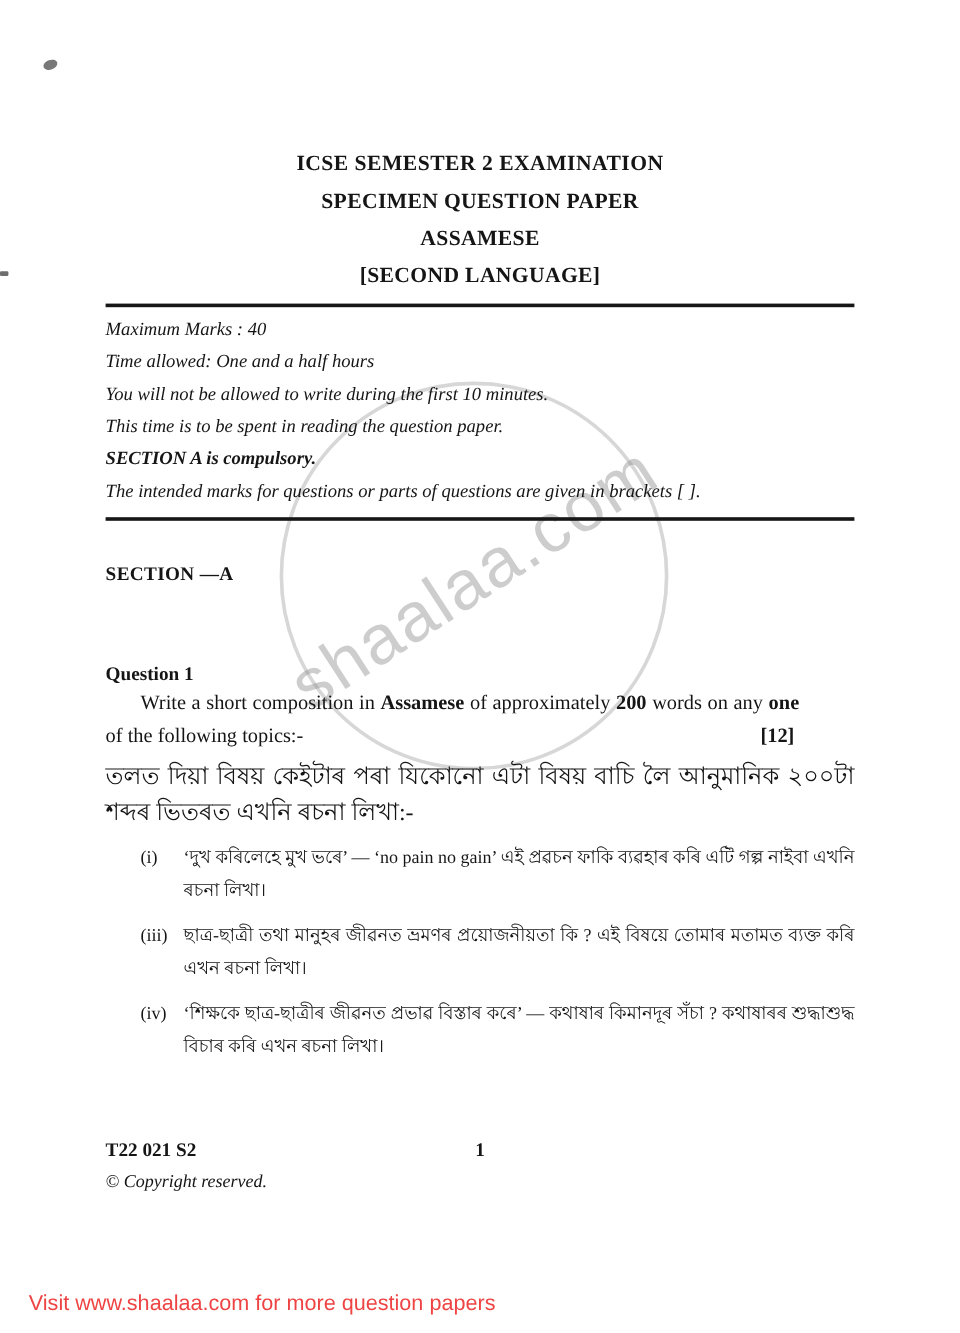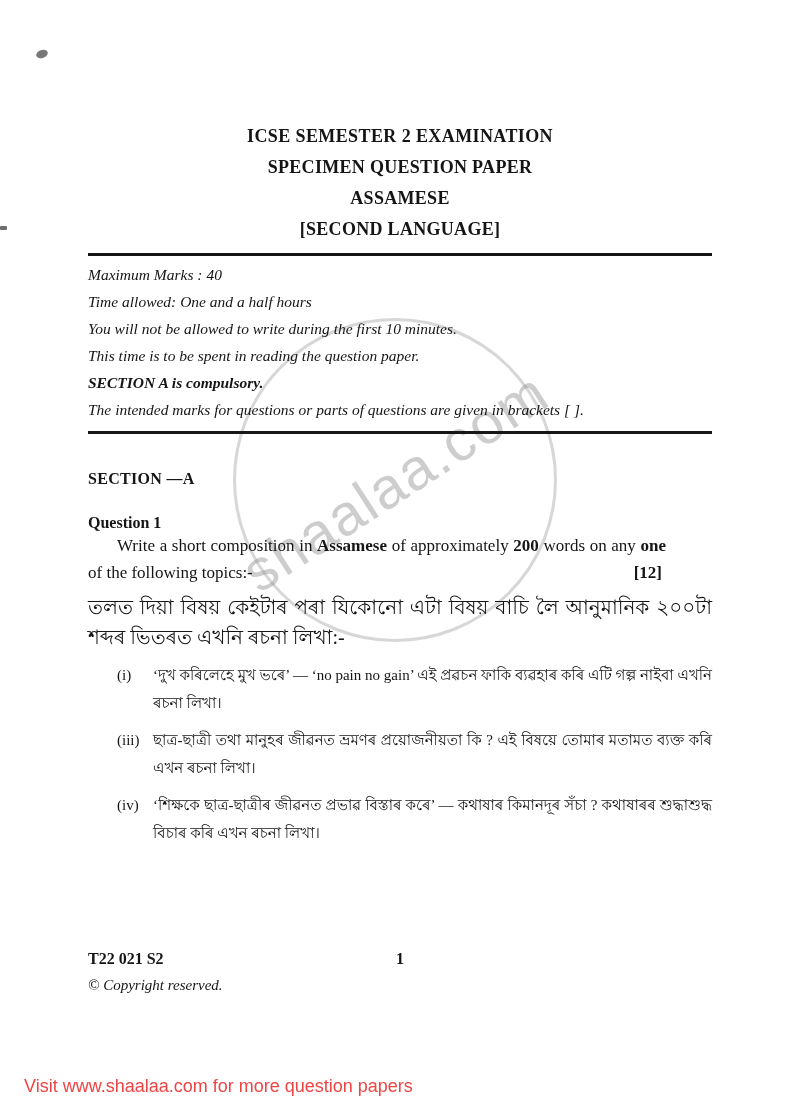--- a/index.html
+++ b/index.html
@@ -46,21 +46,21 @@
   .h-line  { font-size: 18px; margin-top: 10px; letter-spacing: .3px; }
 
   .rule { border: none; border-top: 3px solid #161616; margin-top: 13px; }
 
   .instructions { margin-top: 8px; text-align: left; font-style: italic; font-size: 15.5px; }
   .instructions p { margin-top: 11px; line-height: 16px; }
   .b { font-weight: bold; }
 
   .section-title { margin-top: 36px; font-weight: bold; font-size: 16px; letter-spacing: .3px; }
 
-  .q-label { margin-top: 26px; font-weight: bold; font-size: 16px; }
+  .q-label { margin-top: 66px; font-weight: bold; font-size: 16px; }
 
   .intro { position: relative; font-size: 17px; line-height: 27px; text-align: justify; text-indent: 29px; padding-right: 46px; }
   .intro .marks { position: absolute; right: -46px; top: 27px; font-weight: bold; padding-right: 46px; right: 0; }
   .intro .marks { position: absolute; right: 4px; top: 27px; font-weight: bold; }
 
   .assamese-intro { margin-top: 6px; font-size: 20px; line-height: 30px; text-align: justify; }
 
   .topic-list { margin-top: 8px; margin-left: 29px; }
   .topic-item { display: flex; margin-top: 9px; font-size: 15px; line-height: 28px; }
   .topic-num { flex: 0 0 36px; }

